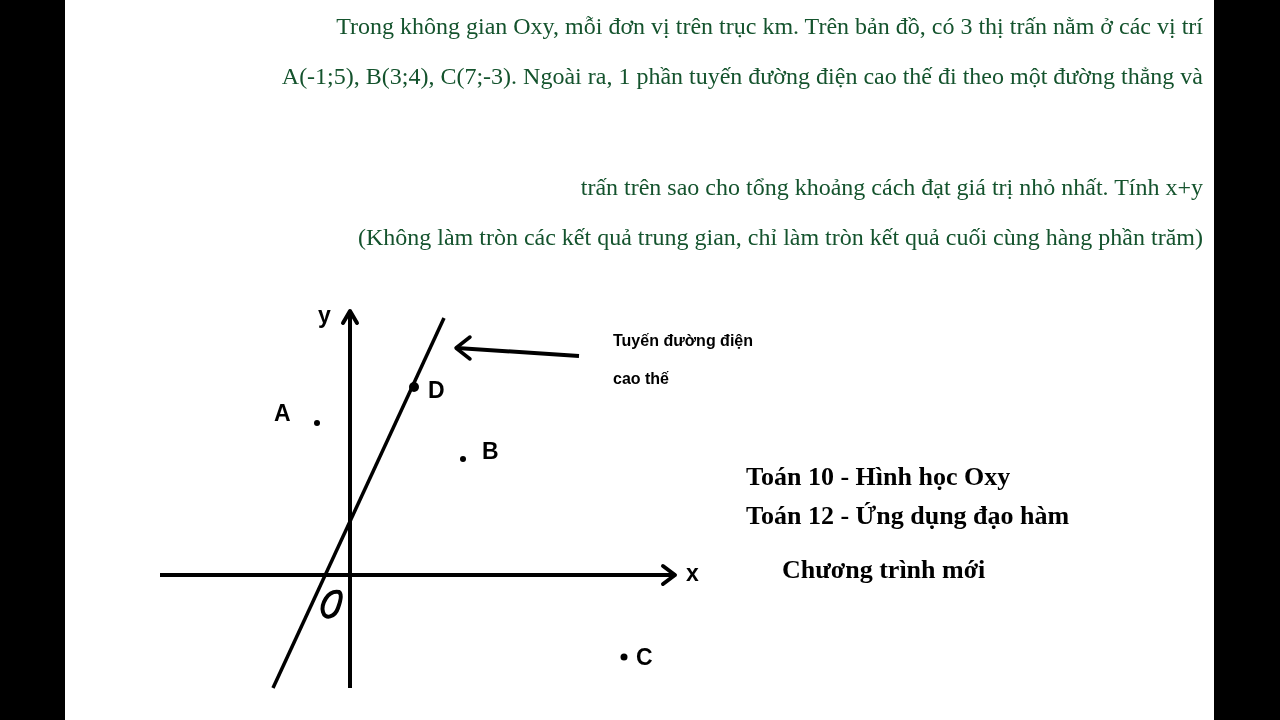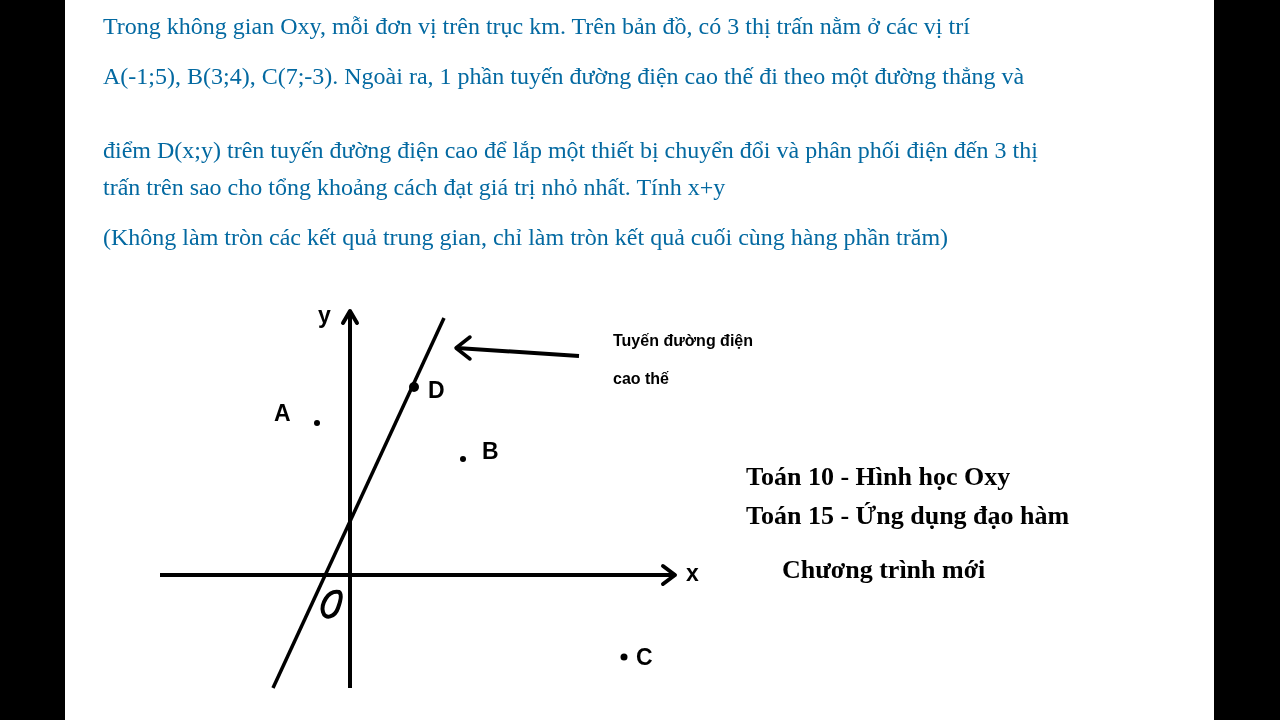--- a/index.html
+++ b/index.html
@@ -6,22 +6,23 @@
     body {
       width: 1280px; height: 720px; background: #000000;
       position: relative; overflow: hidden;
     }
     .page {
       position: absolute; left: 65px; top: 0; width: 1149px; height: 720px;
       background: #ffffff;
     }
     .problem {
       position: absolute; left: 38px; top: 8px; width: 1100px;
-      font-family: "Liberation Serif", serif; font-size: 24px; color: #0369a1;
+      font-family: "Liberation Serif", serif; font-size: 24px; color: #14532d;
       line-height: 37px;
+      text-align: right;
     }
     .problem p { margin: 0; }
     .p1 { margin-bottom: 13px !important; }
     .p2 { margin-bottom: 13px !important; }
     .diagram { position: absolute; left: 0; top: 0; width: 1149px; height: 720px; }
     .lbl {
       position: absolute; font-family: "Liberation Sans", sans-serif;
       font-weight: bold; color: #000; white-space: nowrap;
     }
     .pt-lbl { font-size: 23px; }
@@ -31,21 +32,21 @@
 </head>
 <body>
 
 <div class="page">
 
   <div class="problem">
     <p class="p1">Trong không gian Oxy, mỗi đơn vị trên trục km. Trên bản đồ, có 3 thị trấn nằm ở các vị trí</p>
     <p class="p2">
       <span>A(-1;5), B(3;4), C(7;-3). Ngoài ra, 1 phần tuyến đường điện cao thế đi theo một đường thẳng và</span><br>
       <br>
-      <span>điểm D(x;y) trên tuyến đường điện cao để lắp một thiết bị chuyển đổi và phân phối điện đến 3 thị</span><br>
+      <br>
       <span>trấn trên sao cho tổng khoảng cách đạt giá trị nhỏ nhất. Tính x+y</span>
     </p>
     <p>(Không làm tròn các kết quả trung gian, chỉ làm tròn kết quả cuối cùng hàng phần trăm)</p>
   </div>
 
   <div class="diagram">
     <svg width="1149" height="720" style="position:absolute;left:0;top:0">
 
       <g>
         <line x1="95" y1="575" x2="608" y2="575" stroke="#000" stroke-width="4"></line>
@@ -79,17 +80,17 @@
     <span class="lbl pt-lbl" style="left:571px;top:644px;">C</span>
     <span class="lbl pt-lbl" style="left:363px;top:377px;">D</span>
 
     <div class="lbl callout" style="left:548px;top:322px;">
       <div>Tuyến đường điện</div>
       <div>cao thế</div>
     </div>
 
     <div class="lbl course" style="left:681px;top:457px;">
       <div>Toán 10 - Hình học Oxy</div>
-      <div>Toán 15 - Ứng dụng đạo hàm</div>
+      <div>Toán 12 - Ứng dụng đạo hàm</div>
       <div style="padding-left:36px;margin-top:15px;">Chương trình mới</div>
     </div>
   </div>
 </div>
 
 </body></html>

